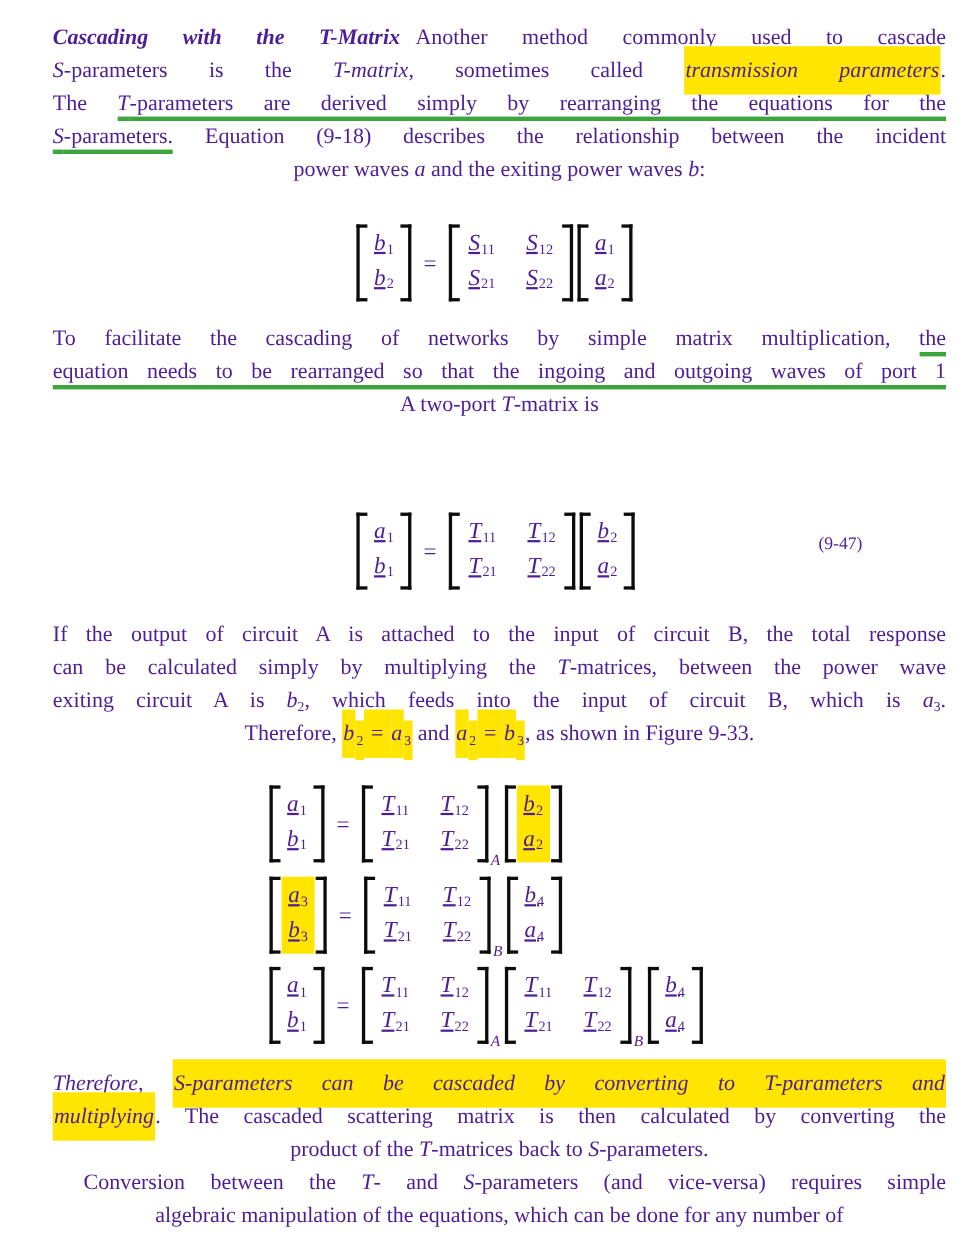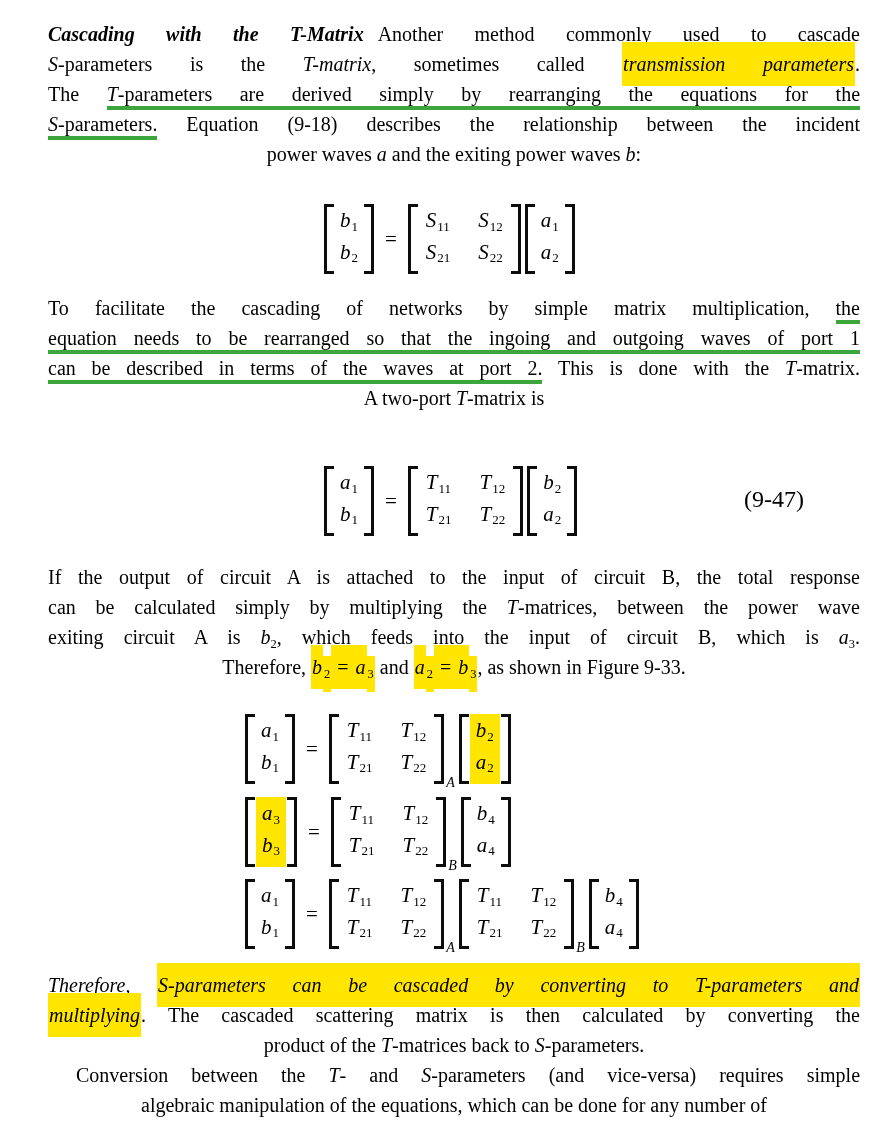--- a/index.html
+++ b/index.html
@@ -1,45 +1,45 @@
 <!DOCTYPE html>
 <html><head>
 <meta charset="utf-8">
 <style>
   html,body{margin:0;padding:0;background:#ffffff;}
   .page{
     position:relative;width:882px;height:1139px;background:#ffffff;
-    font-family:"Liberation Serif","DejaVu Serif",serif;color:#000000;
+    font-family:"Liberation Serif","DejaVu Serif",serif;color:#4c1d95;
     overflow:hidden;
   }
   .col{position:absolute;left:48px;width:812px;}
   .line{height:30px;line-height:30px;font-size:20px;white-space:pre-wrap;text-align:center;}
   .line.just{text-align:justify;text-align-last:justify;}
   .line.indent{padding-left:28px;}
   .b{font-weight:bold;}
   .i{font-style:italic;}
   .hl{background:#ffe500;padding:11px 1px;}
   .gu{border-bottom:4px solid #3ca53c;padding-bottom:1px;}
   .sub{font-size:0.62em;font-style:normal;vertical-align:-0.30em;}
   .gap{display:inline-block;width:14px;}
 
   
   .eq{position:absolute;display:flex;align-items:center;font-size:21px;}
   .mtx{display:flex;align-items:stretch;margin:0 2px;}
   .br{width:7px;}
   .bl{border-left:3px solid #0c0c0c;border-top:3px solid #0c0c0c;border-bottom:3px solid #0c0c0c;}
   .brr{border-right:3px solid #0c0c0c;border-top:3px solid #0c0c0c;border-bottom:3px solid #0c0c0c;}
-  .cells{display:flex;flex-direction:column;justify-content:center;align-items:flex-start;gap:3px;padding:5px 5px;margin:0 1px;}
+  .cells{display:flex;flex-direction:column;justify-content:center;align-items:flex-start;gap:3px;padding:5px 5px;margin:0 1px;text-decoration:underline;}
   .cells.grid{display:grid;grid-template-columns:auto auto;column-gap:28px;row-gap:3px;justify-items:start;padding:5px 7px;}
   .cells.hl{background:#ffe500;padding:5px 6px;}
   .cell{font-style:italic;line-height:23px;}
   .cell .ss{font-size:13px;font-style:normal;vertical-align:-0.28em;margin-left:1px;}
   .op{margin:0 9px;font-style:normal;}
   .msub{align-self:flex-end;font-size:14px;font-style:italic;transform:translate(2px,7px);margin-right:2px;}
-  .eqnum{position:absolute;font-size:24px;}
+  .eqnum{position:absolute;font-size:16px;}
 
   
   #p1{top:19px;}
   #eq1{left:322px;top:204px;}
   #p2{top:293px;}
   #eq2{left:322px;top:466px;}
   #eqnum47{left:744px;top:486px;}
   #p3{top:562px;}
   #eqA{left:243px;top:714px;}
   #eqB{left:243px;top:797px;}
@@ -84,21 +84,20 @@
           <span class="cell"><span class="v">a</span><span class="ss">1</span></span>
           <span class="cell"><span class="v">a</span><span class="ss">2</span></span>
         </span>
         <span class="br brr"></span>
       </span>
     </div>
 
   <div id="p2" class="col">
       <div class="line just"><span>To facilitate the cascading of networks by simple matrix multiplication, </span><span class="gu">the</span></div>
       <div class="line just"><span class="gu">equation needs to be rearranged so that the ingoing and outgoing waves of port 1</span></div>
-      <div class="line just"><span class="gu">can be described in terms of the waves at port 2.</span><span> This is done with the </span><span class="i">T</span><span>-matrix.</span></div>
       <div class="line"><span>A two-port </span><span class="i">T</span><span>-matrix is</span></div>
     </div>
 
   <div id="eq2" class="eq">
       <span class="mtx">
         <span class="br bl"></span>
         <span class="cells">
           <span class="cell"><span class="v">a</span><span class="ss">1</span></span>
           <span class="cell"><span class="v">b</span><span class="ss">1</span></span>
         </span>

